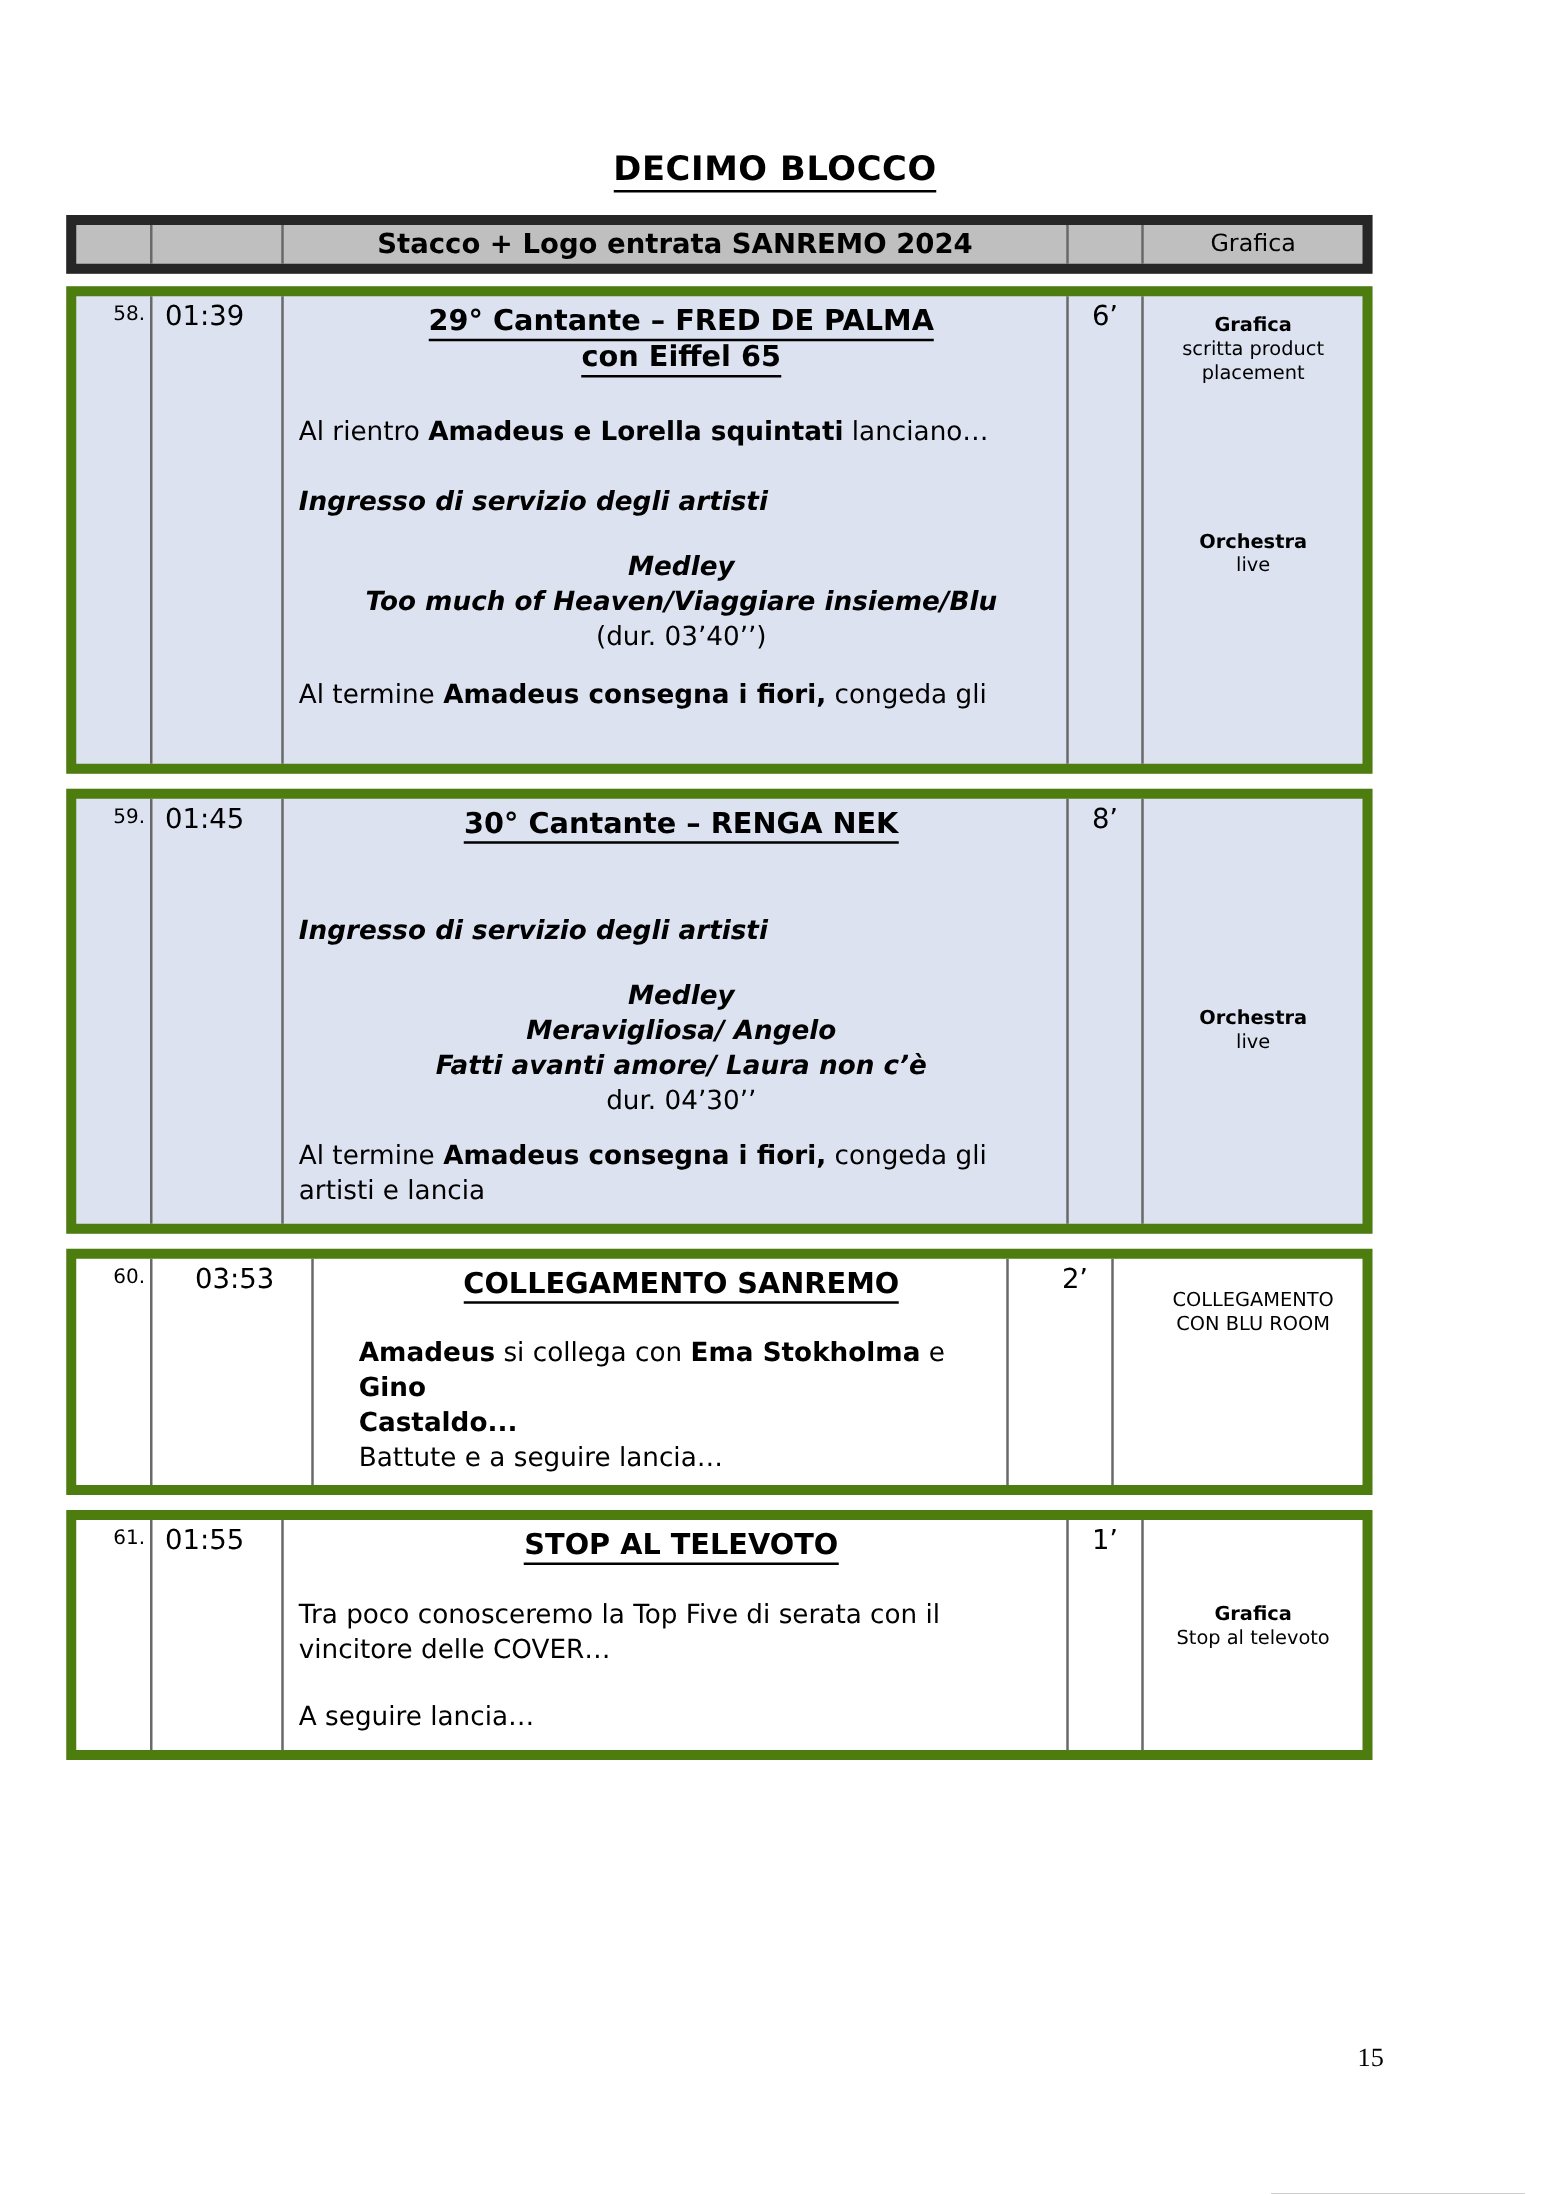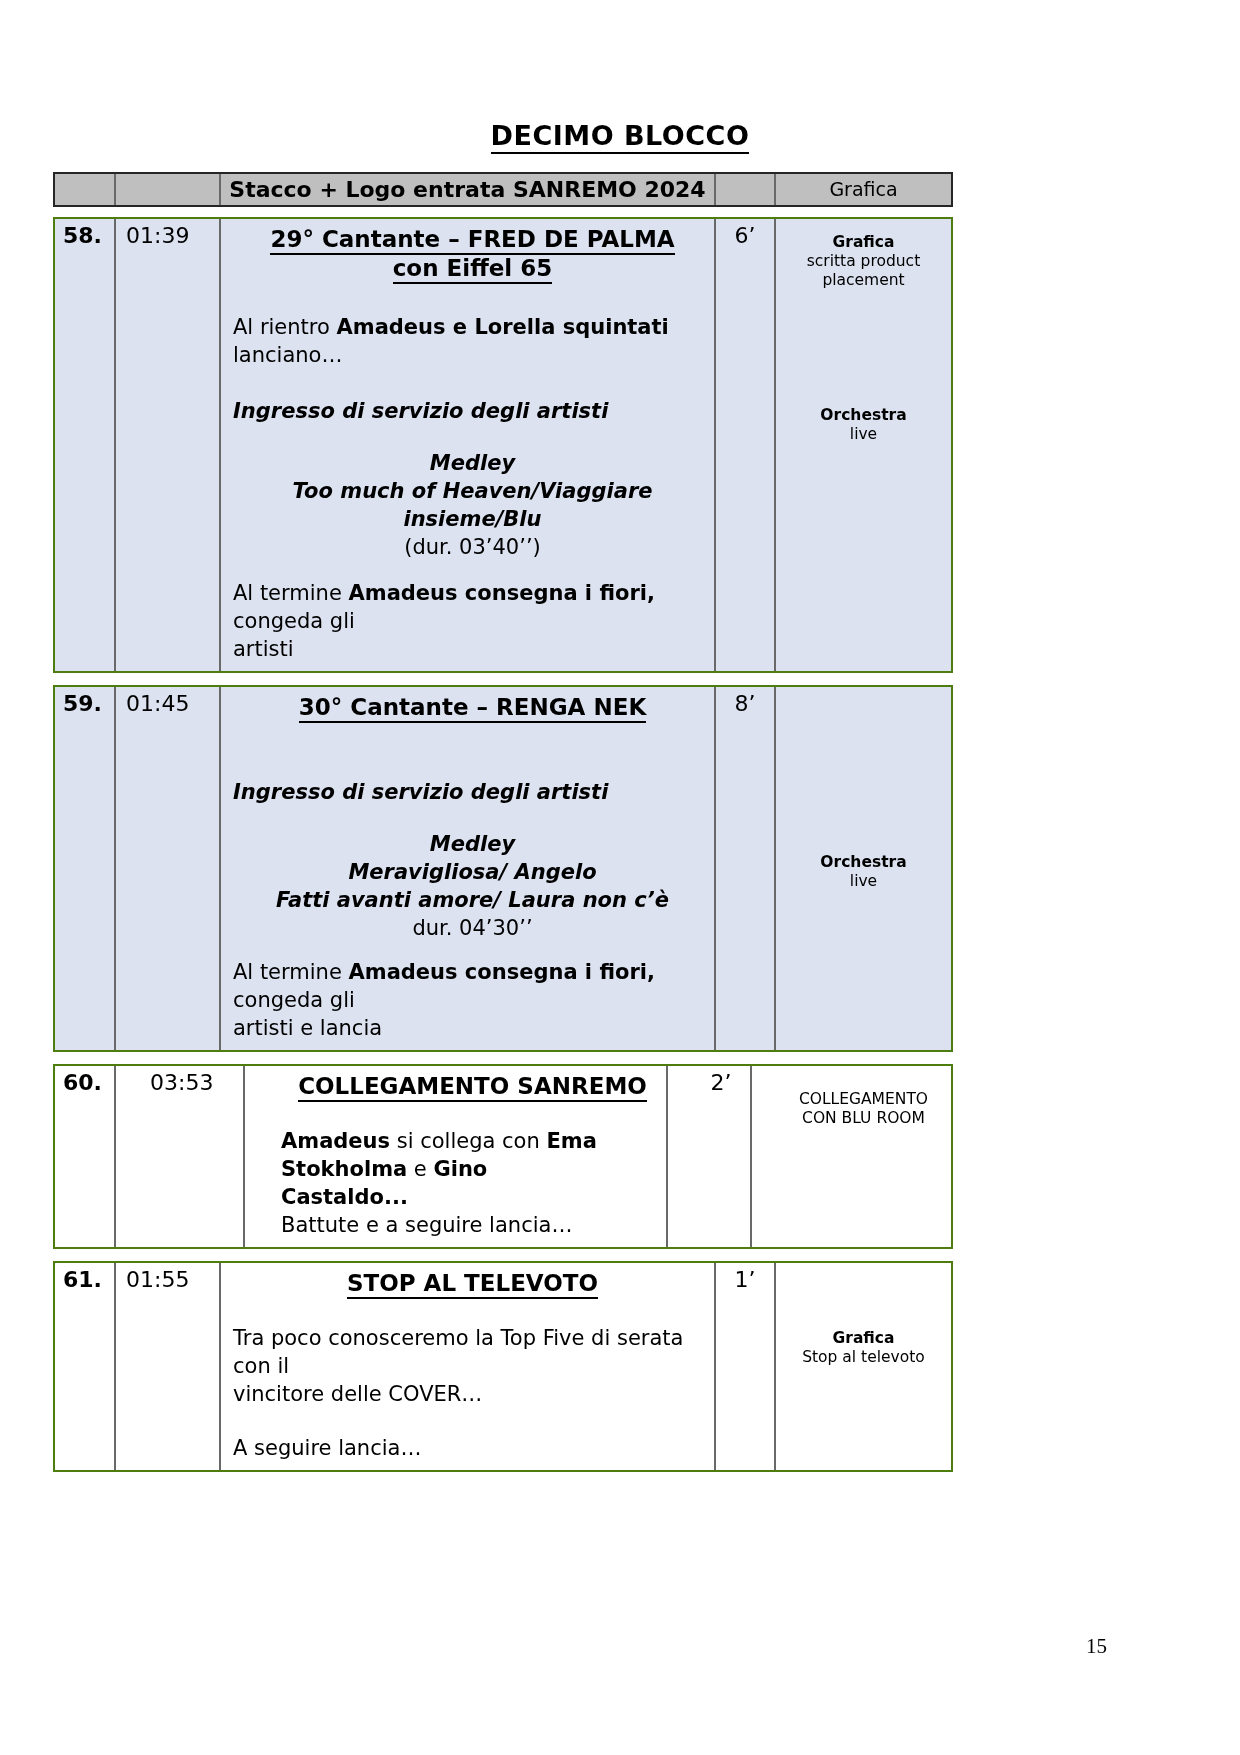--- a/index.html
+++ b/index.html
@@ -17,40 +17,40 @@
     font-size:27px;
     font-weight:bold;
     line-height:34px;
     letter-spacing:0.5px;
   }
   .u{border-bottom:2.5px solid #000;padding-bottom:1px;}
   .tbl{margin:19px 0 0 53px;width:1094px;}
   .row{
     display:grid;
     grid-template-columns:61px 105px 1fr 60px 175px;
-    width:900px;
+    width:1045px;
     box-sizing:border-box;
-    border:2px solid #4d7c0f;
+    border:8px solid #4d7c0f;
     background:#ffffff;
     margin-bottom:12px;
   }
   .row.header{
     background:#bfbfbf;
     border-color:#262626;
     min-height:35px;
     margin-bottom:10px;
   }
   .row.blue{background:#dce2f0;}
   .cell{box-sizing:border-box;border-right:2px solid #696969;min-height:100%;}
   .cell:last-child{border-right:none;}
   .r58{min-height:390px;}
   .r59{min-height:356px;}
   .r60{min-height:165px;gap:24px;}
   .r61{min-height:200px;}
-  .c-num{font-weight:bold;font-size:22px;text-align:center;padding:4px 4px 0 0;}
+  .c-num{font-weight:normal;font-size:16px;text-align:right;padding:4px 4px 0 0;}
   .c-time{font-size:22px;padding:4px 0 0 10px;}
   .c-content{padding:6px 2px 8px 12px;font-size:21px;line-height:28px;}
   .c-dur{font-size:22px;text-align:center;padding-top:4px;}
   .c-side{font-size:15.5px;line-height:19px;text-align:center;padding:6px 6px 0;}
   .c-main{
     text-align:center;font-weight:bold;font-size:22px;line-height:31px;
   }
   .c-grafhead{text-align:center;font-size:19px;line-height:31px;}
   .para{margin:0;}
   .al-c{text-align:center;}
@@ -97,21 +97,20 @@
           <div class="para al-l" style="margin-top: 28px;">
             <div class="line"><span class="b i">Ingresso di servizio degli artisti</span></div>
           </div>
           <div class="para al-c" style="margin-top: 24px;">
             <div class="line"><span class="b i">Medley</span></div>
             <div class="line"><span class="b i">Too much of Heaven/Viaggiare insieme/Blu</span></div>
             <div class="line"><span>(dur. 03’40’’)</span></div>
           </div>
           <div class="para al-l" style="margin-top: 18px;">
             <div class="line"><span>Al termine </span><span class="b">Amadeus consegna i fiori,</span><span> congeda gli</span></div>
-            <div class="line"><span>artisti</span></div>
           </div>
         </div>
       <div class="cell c-dur">6’</div>
       <div class="cell c-side">
           <div class="para al-c" style="margin-top: 8px;">
             <div class="line"><span class="b">Grafica</span></div>
             <div class="line"><span>scritta product</span></div>
             <div class="line"><span>placement</span></div>
           </div>
           <div class="para al-c" style="margin-top: 116px;">

